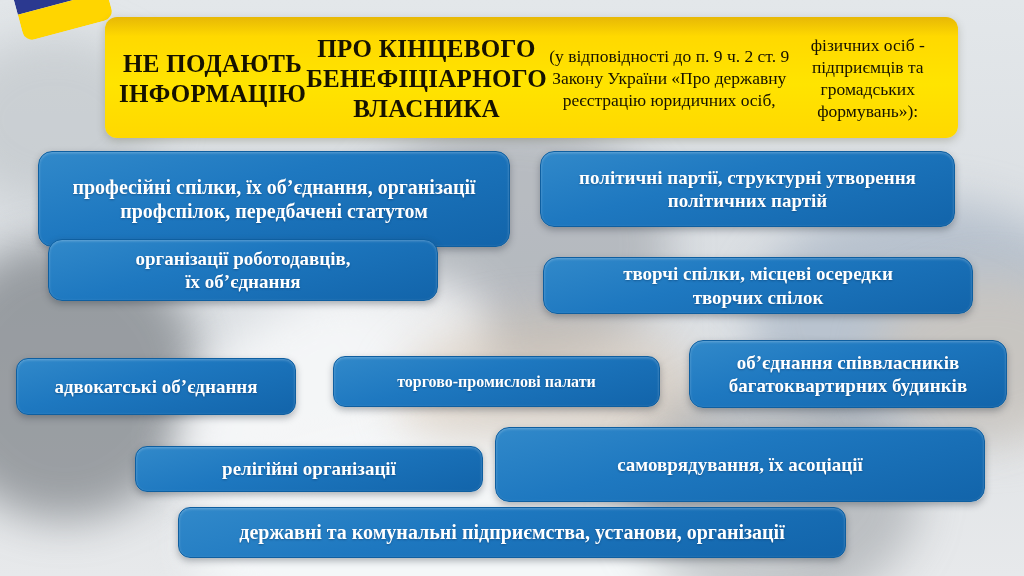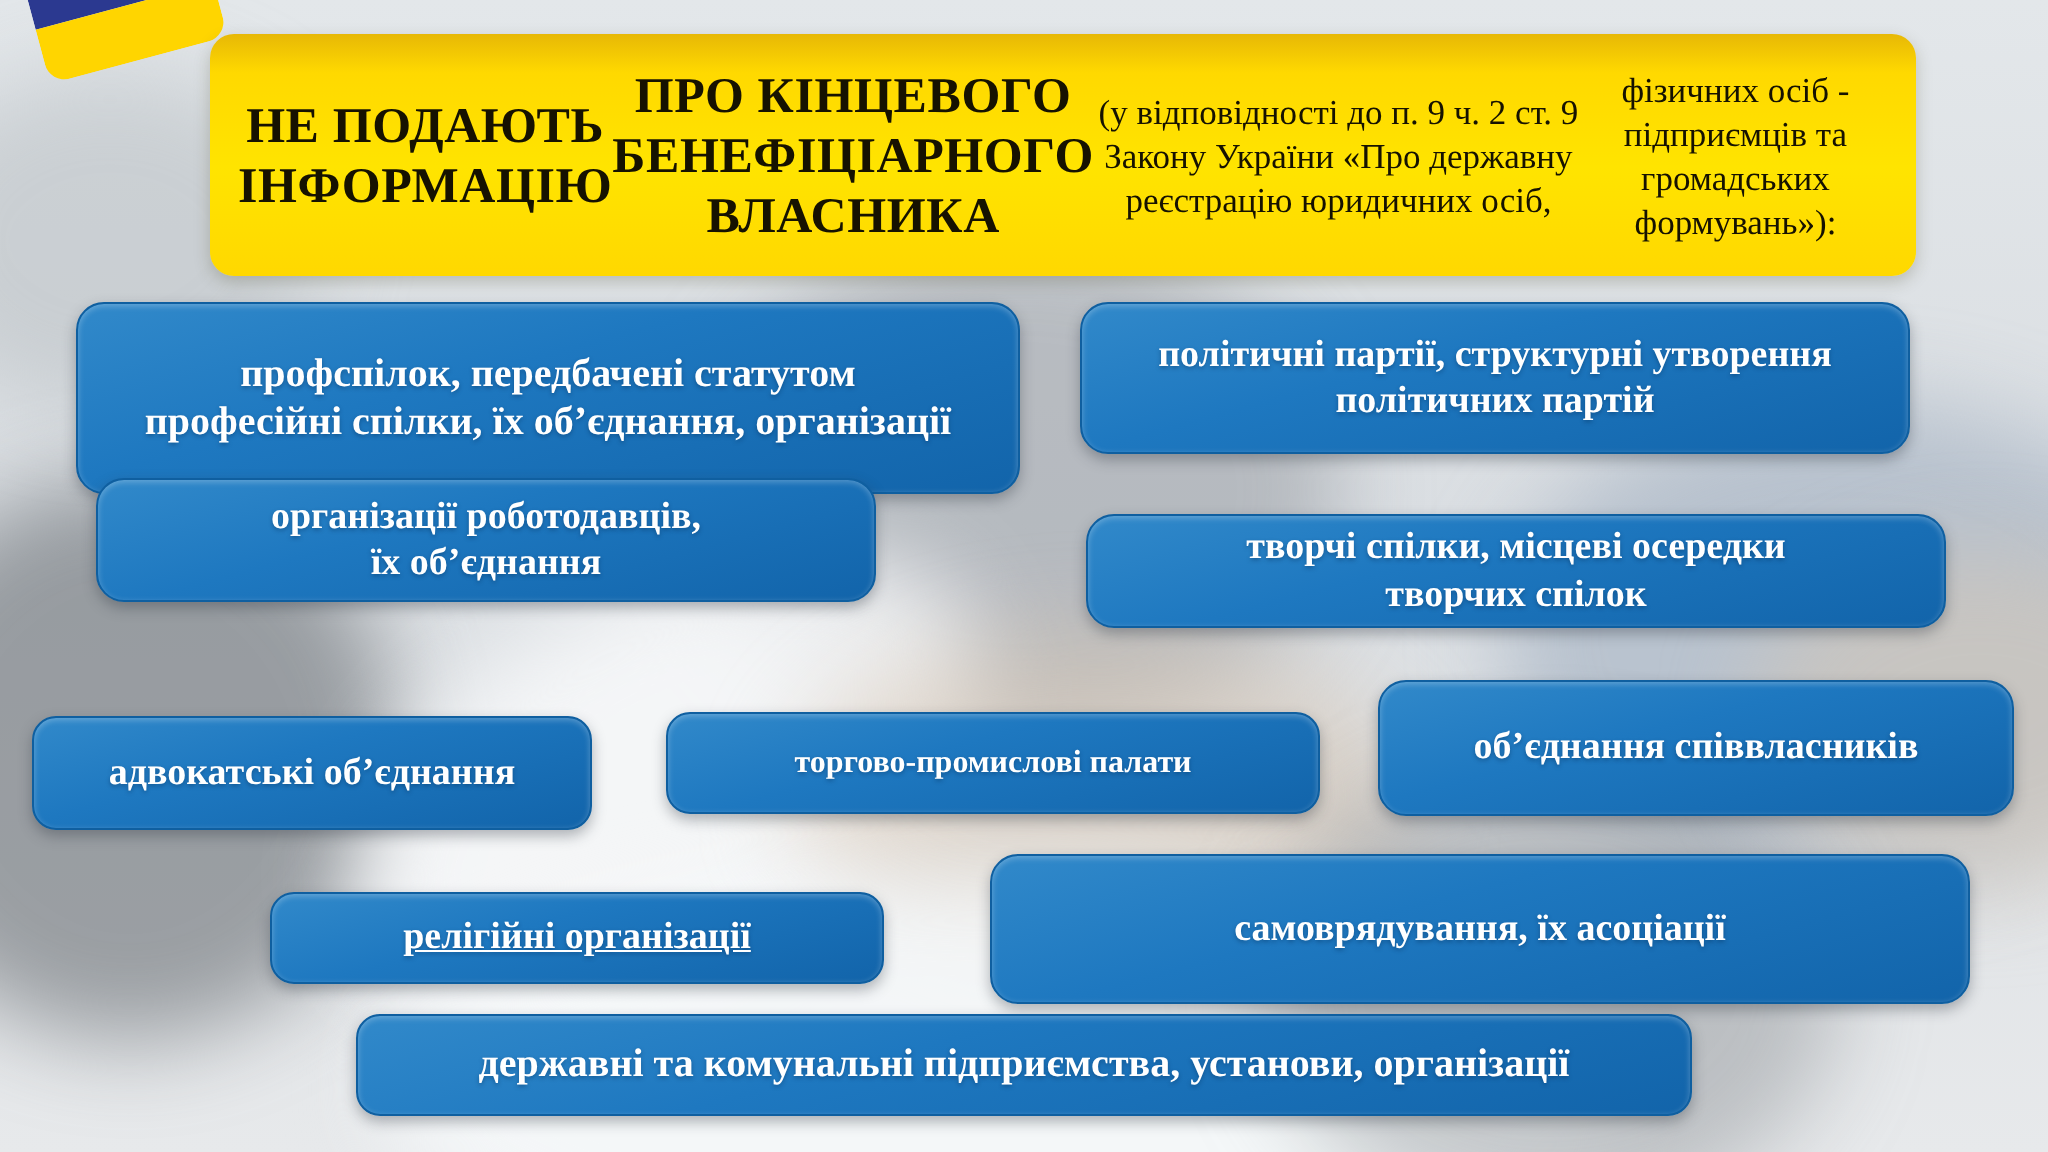--- a/index.html
+++ b/index.html
@@ -70,22 +70,22 @@
   </div>
 
   <div class="header">
     <div class="h-title">НЕ ПОДАЮТЬ ІНФОРМАЦІЮ</div>
     <div class="h-title">ПРО КІНЦЕВОГО БЕНЕФІЦІАРНОГО ВЛАСНИКА</div>
     <div class="h-sub">(у відповідності до  п. 9 ч. 2 ст. 9 Закону України «Про державну реєстрацію юридичних осіб,</div>
     <div class="h-sub">фізичних осіб - підприємців та громадських формувань»):</div>
   </div>
 
   <div class="ibox" style="left:38px; top:151px; width:472px; height:96px; font-size:20px; padding:6px 16px;">
+    <div>професійні спілки, їх об’єднання, організації</div>
     <div>профспілок, передбачені статутом</div>
-    <div>професійні спілки, їх об’єднання, організації</div>
   </div>
 
   <div class="ibox" style="left:540px; top:151px; width:415px; height:76px; font-size:19px; padding:20px 14px;">
     <div>політичні партії, структурні утворення</div>
     <div>політичних партій</div>
   </div>
 
   <div class="ibox" style="left:48px; top:239px; width:390px; height:62px; font-size:19px; padding:4px 20px;">
     <div>організації роботодавців,</div>
     <div>їх об’єднання</div>
@@ -99,23 +99,24 @@
   <div class="ibox" style="left:16px; top:358px; width:280px; height:57px; font-size:19px; padding:4px 12px; border-radius:12px;">
     <div>адвокатські об’єднання</div>
   </div>
 
   <div class="ibox" style="left:333px; top:356px; width:327px; height:51px; font-size:16px; padding:4px 12px; border-radius:12px;">
     <div>торгово-промислові палати</div>
   </div>
 
   <div class="ibox" style="left:689px; top:340px; width:318px; height:68px; font-size:19px; padding:4px 12px;">
     <div>об’єднання співвласників</div>
+    <div>багатоквартирних будинків</div>
   </div>
 
-  <div class="ibox" style="left:135px; top:446px; width:307px; height:46px; font-size:19px; padding:3px 12px; border-radius:12px;text-decoration:underline;">
+  <div class="ibox" style="left:135px; top:446px; width:348px; height:46px; font-size:19px; padding:3px 12px; border-radius:12px;">
     <div>релігійні організації</div>
   </div>
 
   <div class="ibox" style="left:495px; top:427px; width:490px; height:75px; font-size:19px; padding:4px 22px;">
     <div>самоврядування, їх асоціації</div>
   </div>
 
   <div class="ibox" style="left:178px; top:507px; width:668px; height:51px; font-size:20px; padding:4px 14px; border-radius:12px;">
     <div>державні та комунальні підприємства, установи, організації</div>
   </div>

